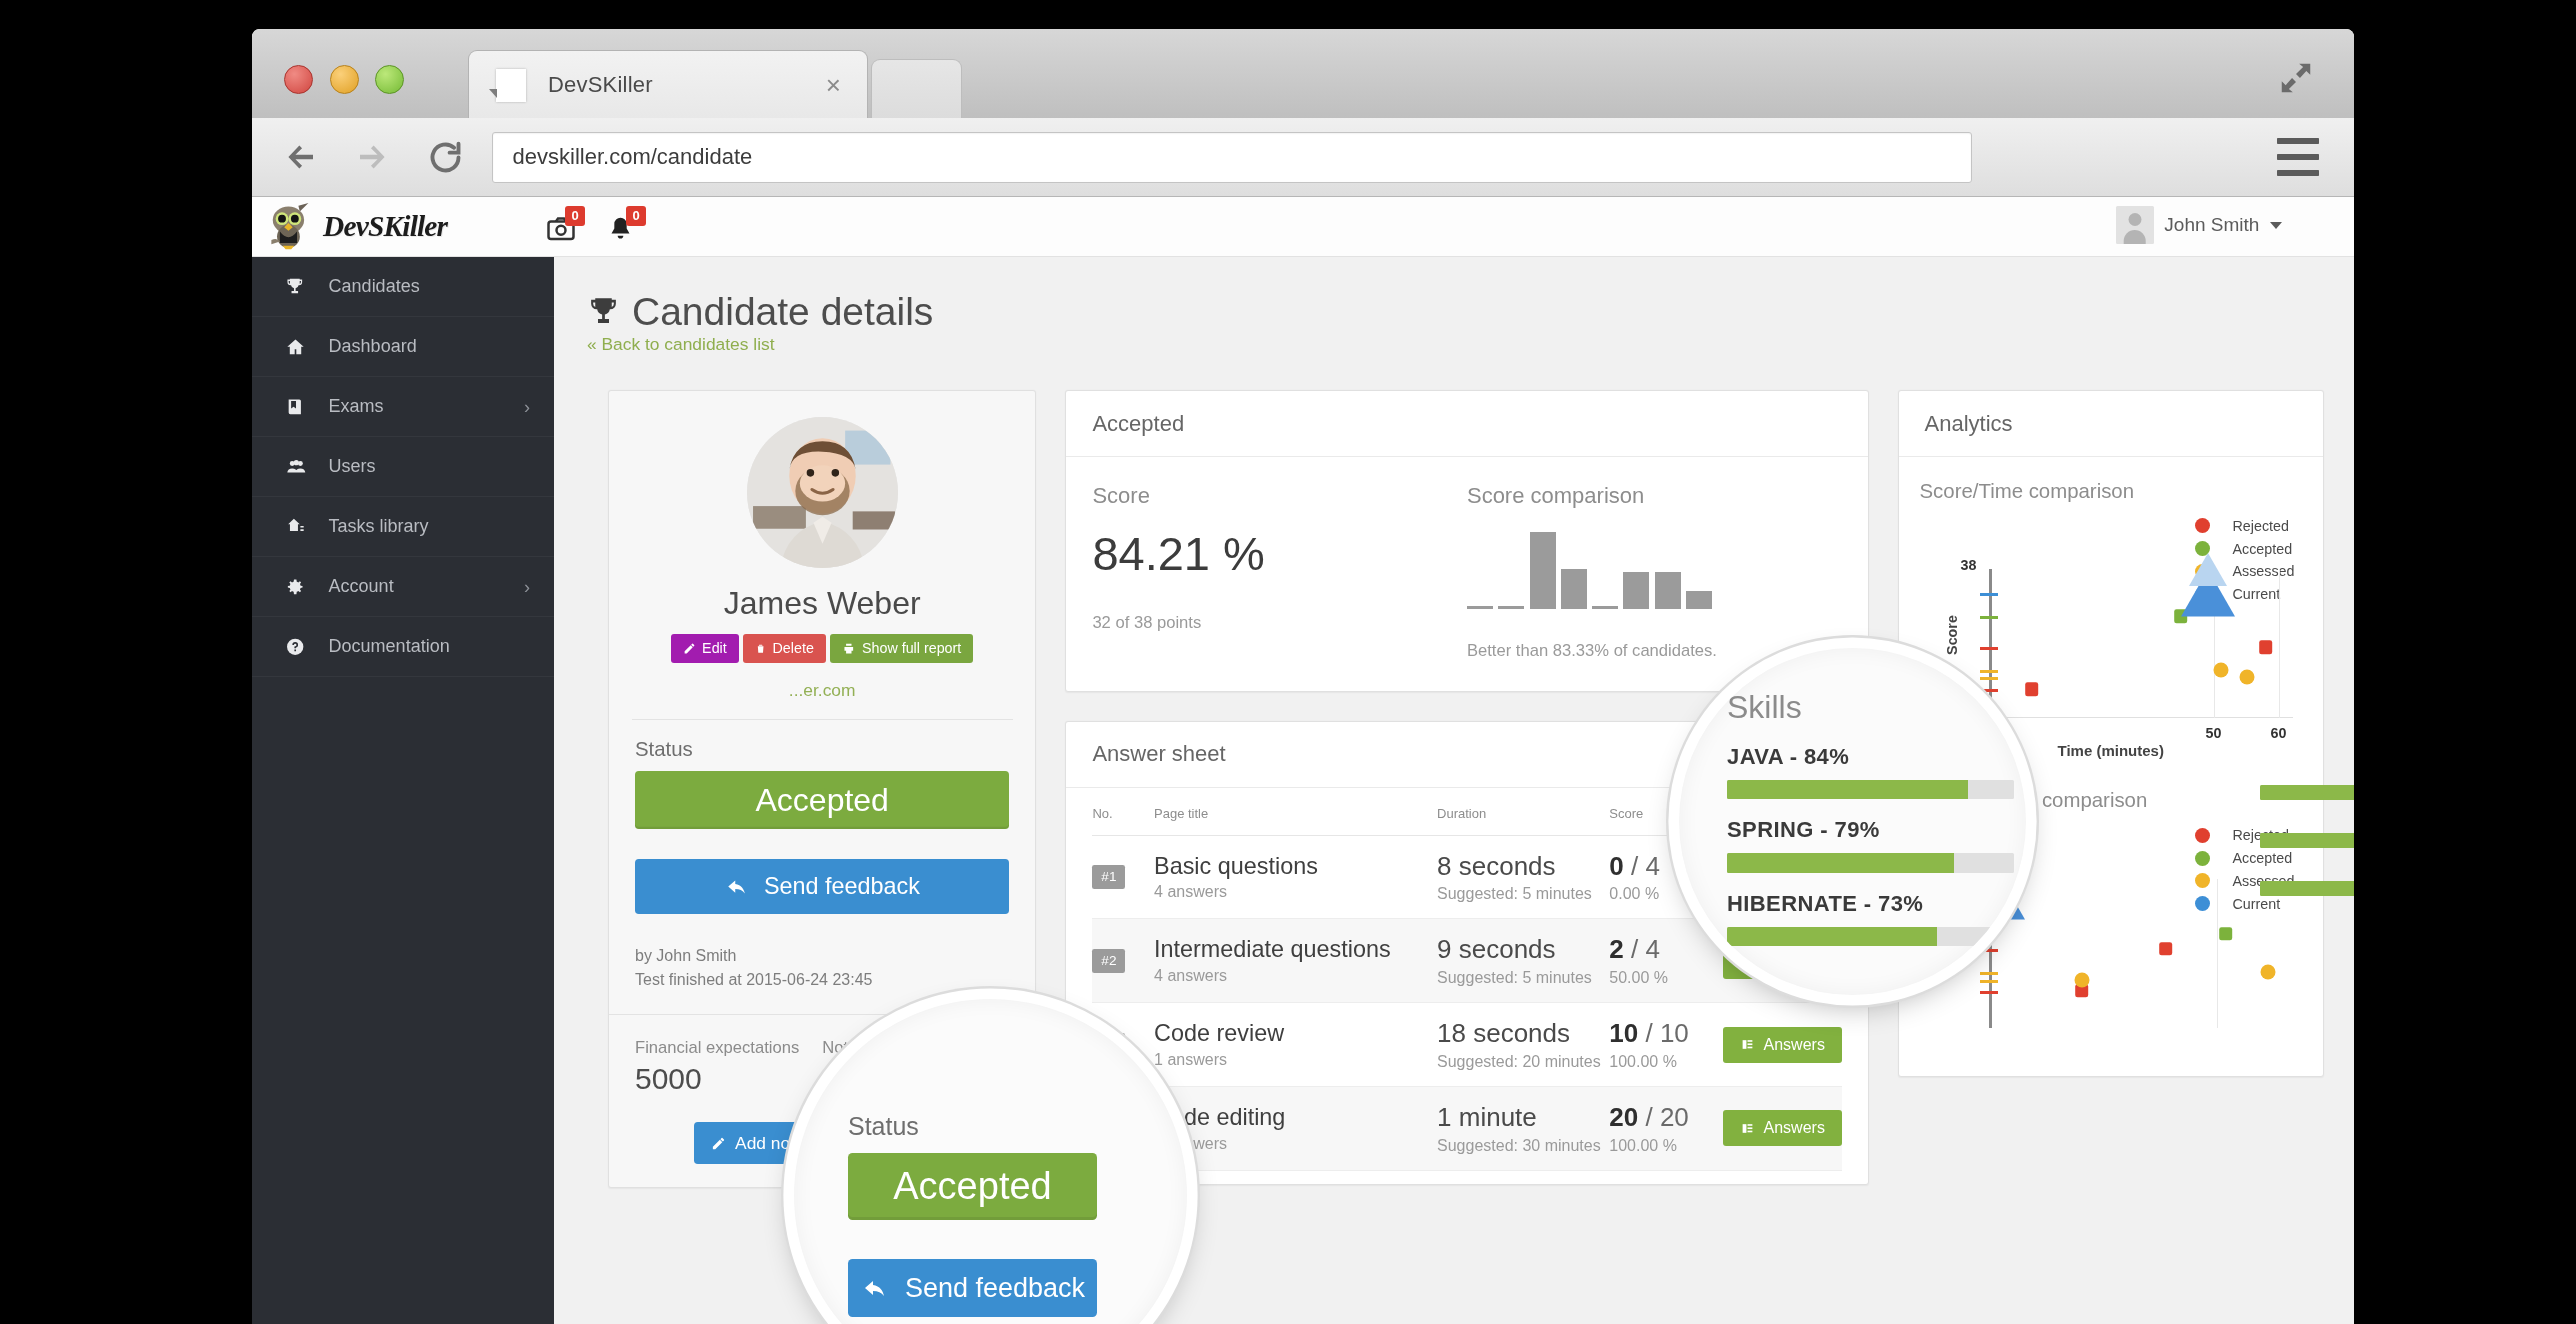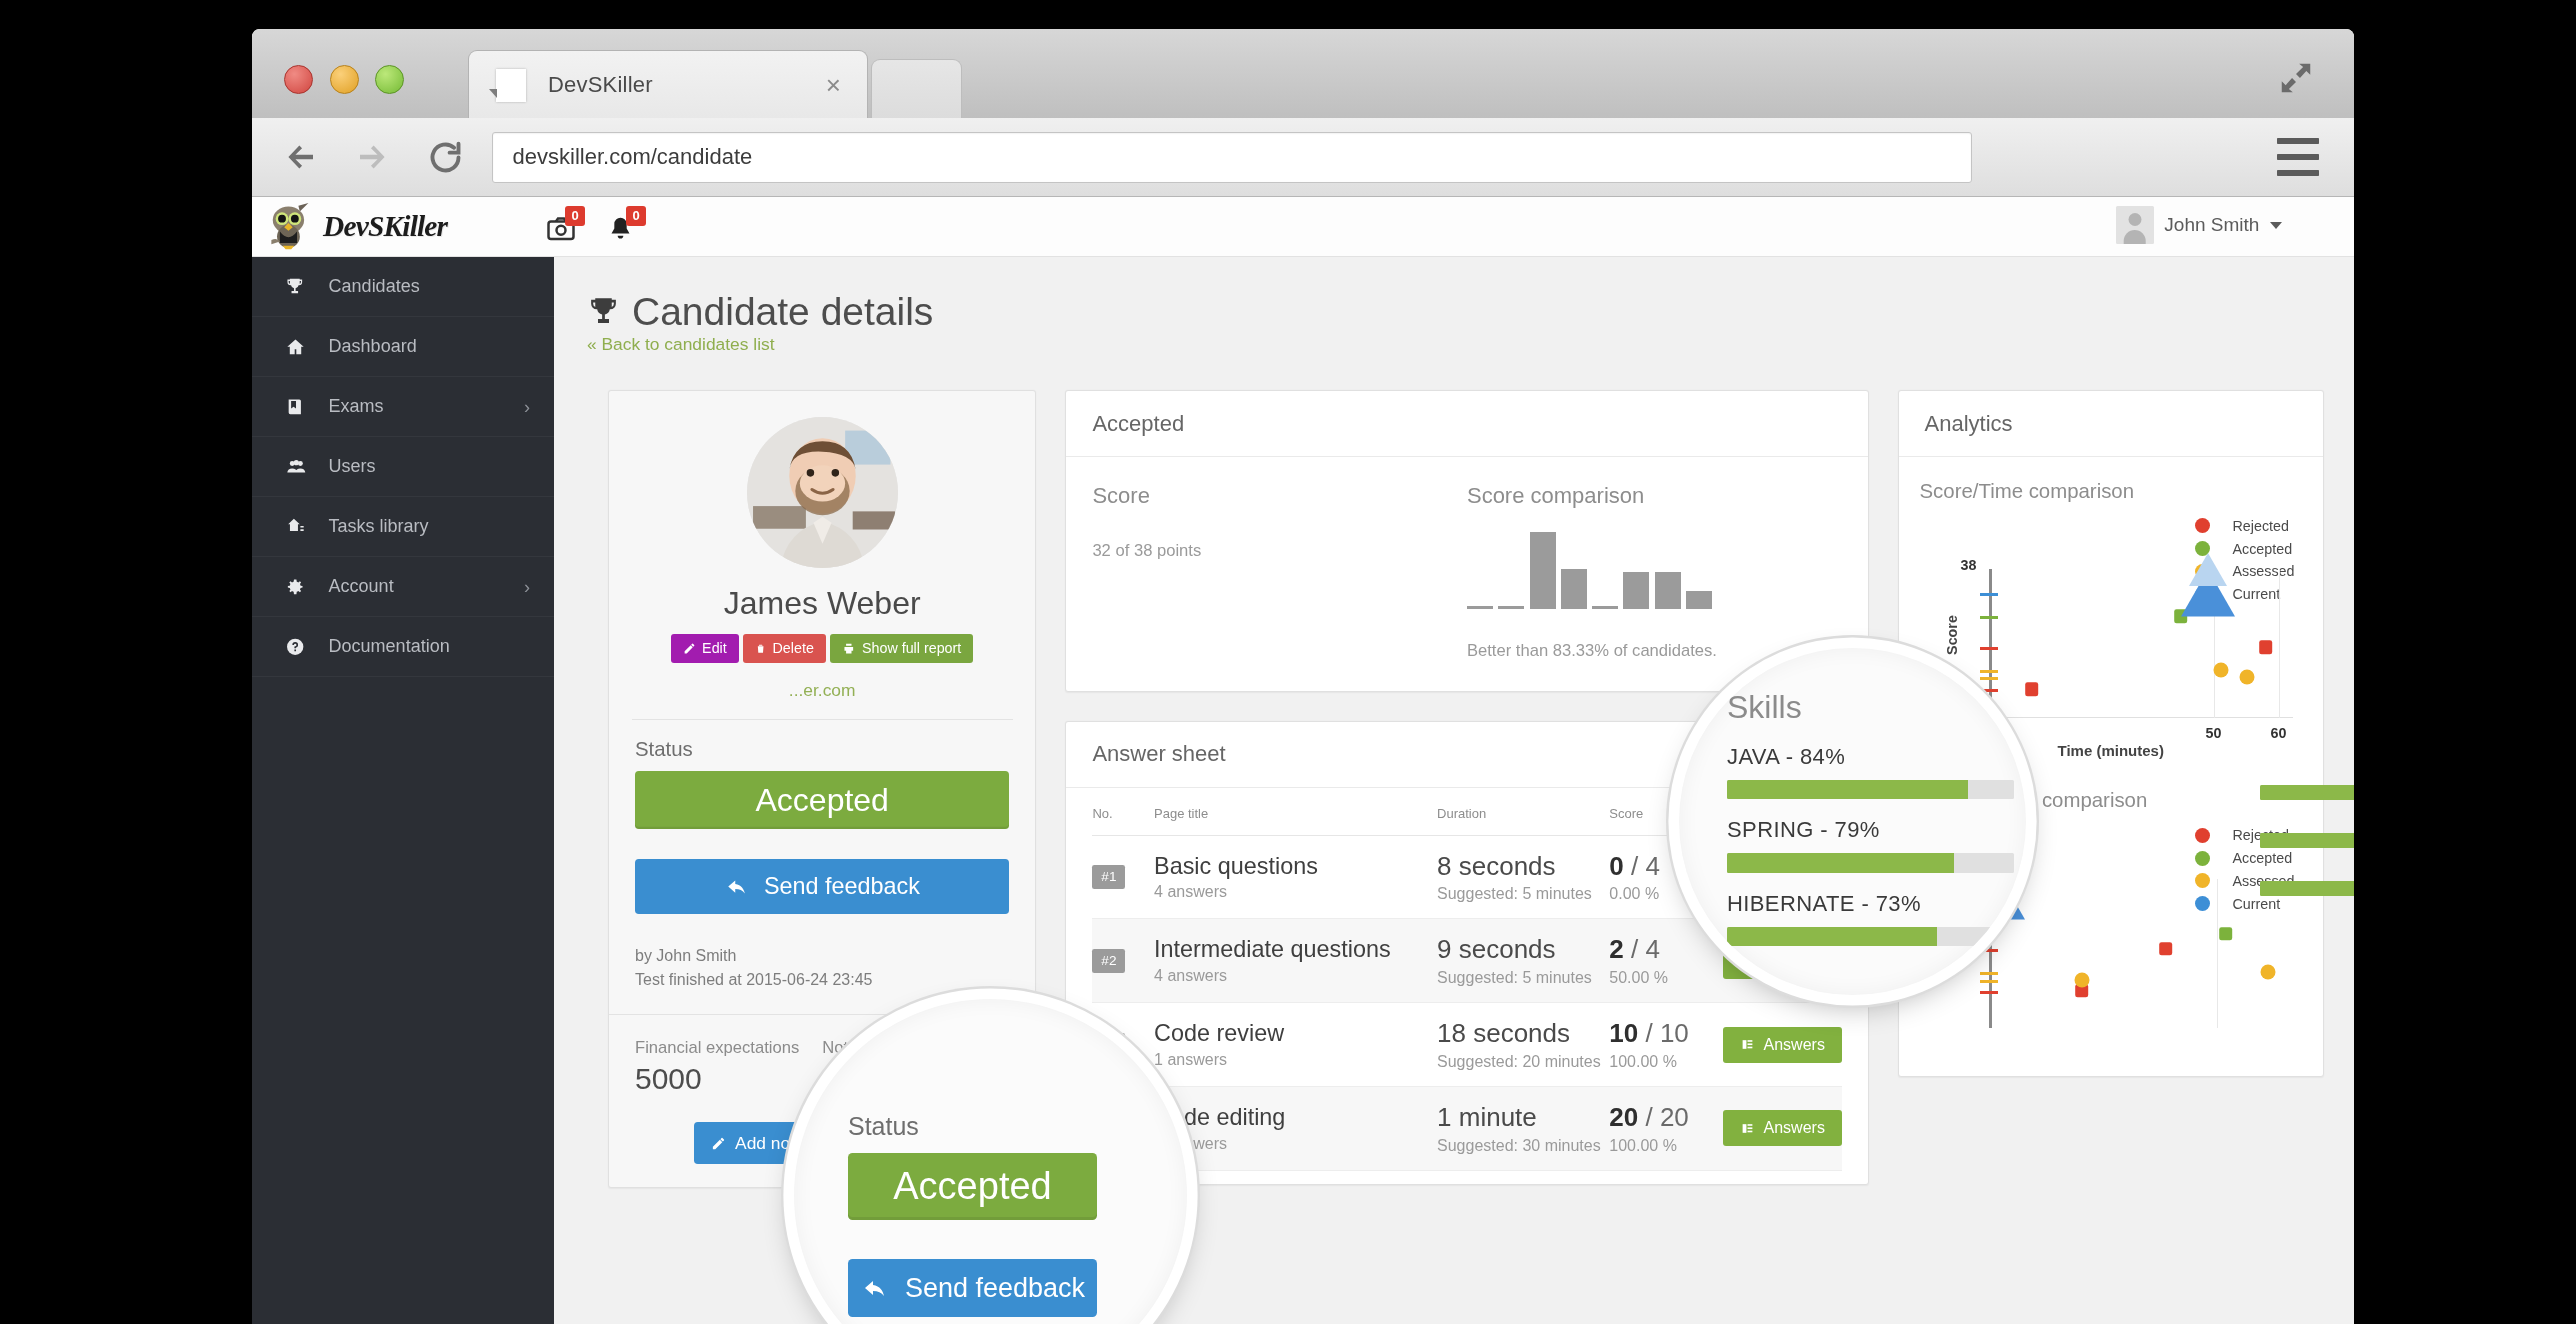--- a/index.html
+++ b/index.html
@@ -370,21 +370,21 @@
                 0 10.6px 30px rgba(0,0,0,.30), inset 0 0 22.6px rgba(0,0,0,.05);
     overflow: hidden;
     z-index: 50;
   }
   #mag-skills { left: 1427px; top: 451px; width: 347px; height: 347px; }
   #mag-status { left: 542px; top: 802px; width: 393px; height: 393px; }
 
   #mag-skills-inner { padding: 41px 0 0 48px; }
   #mag-skills-title { font-size: 32px; color: #8b8b8b; }
   .mag-skill { margin-top: 18px; }
-  .mag-skill-label { font-size: 22px; font-weight: normal; color: #3a3a3a; letter-spacing: 0.4px; }
+  .mag-skill-label { font-size: 22px; font-weight: bold; color: #3a3a3a; letter-spacing: 0.4px; }
   .mag-skill-bar {
     height: 19.6px; background: #e0e0e0; border-radius: 1.5px;
     margin-top: 9.8px; width: 287px; overflow: hidden;
   }
   .mag-skill-fill { height: 100%; background: #8cb849; }
 
   #mag-status-inner { padding: 113px 0 0 54px; }
   #mag-status-label { font-size: 25px; color: #6e6e6e; }
   #mag-status-badge {
     margin-top: 12px; width: 249px;
@@ -659,20 +659,21 @@
           </div>
         </div>
 
         <div id="col-mid">
 
           <div class="card">
             <div class="card-head">Accepted</div>
             <div id="summary-body">
               <div class="sum-col">
                 <div class="sum-label">Score</div>
+                <div id="score-value">84.21 %</div>
                 <div class="sum-sub">32 of 38 points</div>
               </div>
               <div class="sum-col">
                 <div class="sum-label">Score comparison</div>
                 <div id="histogram">
                     <div class="hbar" style="height: 3%;"></div>
                     <div class="hbar" style="height: 3%;"></div>
                     <div class="hbar" style="height: 92%;"></div>
                     <div class="hbar" style="height: 48%;"></div>
                     <div class="hbar" style="height: 3%;"></div>

